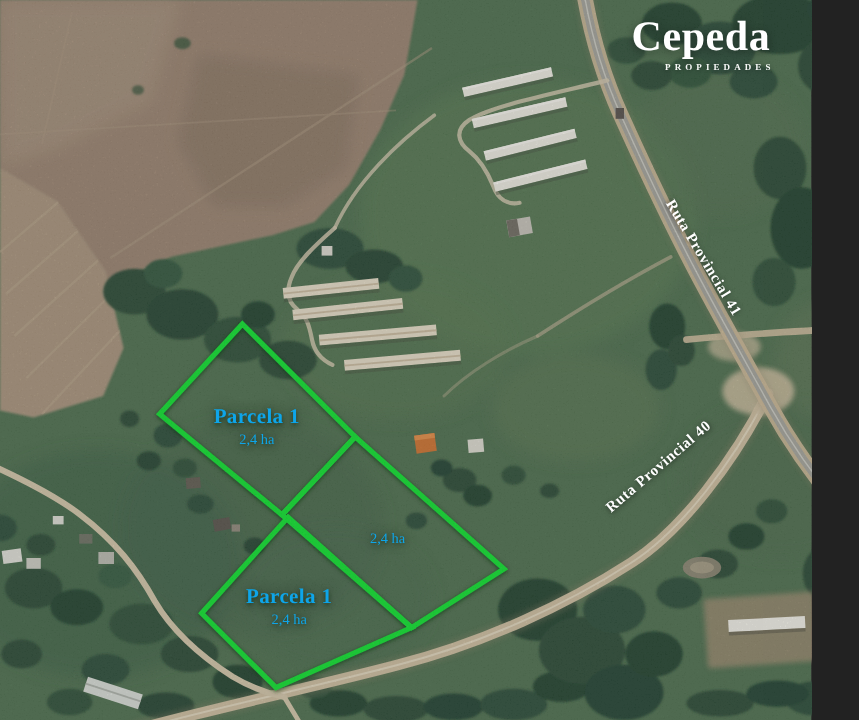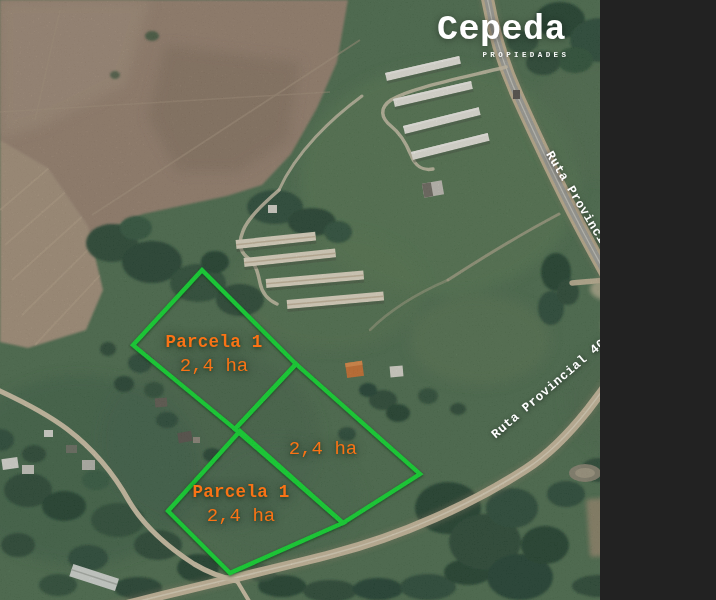--- a/index.html
+++ b/index.html
@@ -1,38 +1,38 @@
 <!DOCTYPE html>
 <html><head>
 <meta charset="utf-8">
 <style>
   html,body{margin:0;padding:0;background:#222;}
   .stage{
-    position:relative;width:600px;height:600px;overflow:hidden;
-    font-family:Liberation Mono, monospace;
+    position:relative;width:676px;height:600px;overflow:hidden;
+    font-family:Liberation Serif, serif;
   }
   .stage svg{position:absolute;left:0;top:0;display:block;}
   
   .logo{position:absolute;top:13px;right:34px;text-align:right;color:#fff;z-index:30;}
   .logo-name{
     font-size:35px;font-weight:bold;line-height:1;letter-spacing:.5px;
     text-shadow:0 1px 7px rgba(0,0,0,.4);
   }
   .logo-tagline{
     font-size:7.5px;font-weight:bold;letter-spacing:3.4px;margin-top:3px;
     margin-right:-3.4px;opacity:.96;text-shadow:0 1px 4px rgba(0,0,0,.45);text-align:right;
   }
   
   .plabel{
-    position:absolute;transform:translate(-50%,-50%);text-align:center;color:#f97316;
+    position:absolute;transform:translate(-50%,-50%);text-align:center;color:#0ea5e9;
     line-height:1.3;z-index:20;
     text-shadow:0 1px 4px rgba(0,25,5,.6),0 0 12px rgba(0,30,8,.35);
   }
   .pname{font-size:17.5px;font-weight:bold;letter-spacing:.3px;}
-  .parea{font-size:19px;font-weight:normal;}
+  .parea{font-size:12px;font-weight:normal;}
   #p1{left:214px;top:355px;}
   #p2{left:323px;top:449px;}
   #p3{left:241px;top:505px;}
   
   .rlabel{
     position:absolute;white-space:nowrap;color:#fff;font-weight:bold;
     font-size:12.5px;letter-spacing:.6px;z-index:15;
     text-shadow:0 1px 4px rgba(0,0,0,.6);
   }
   #r41{left:586px;top:215px;transform:translate(-50%,-50%) rotate(59deg);}

